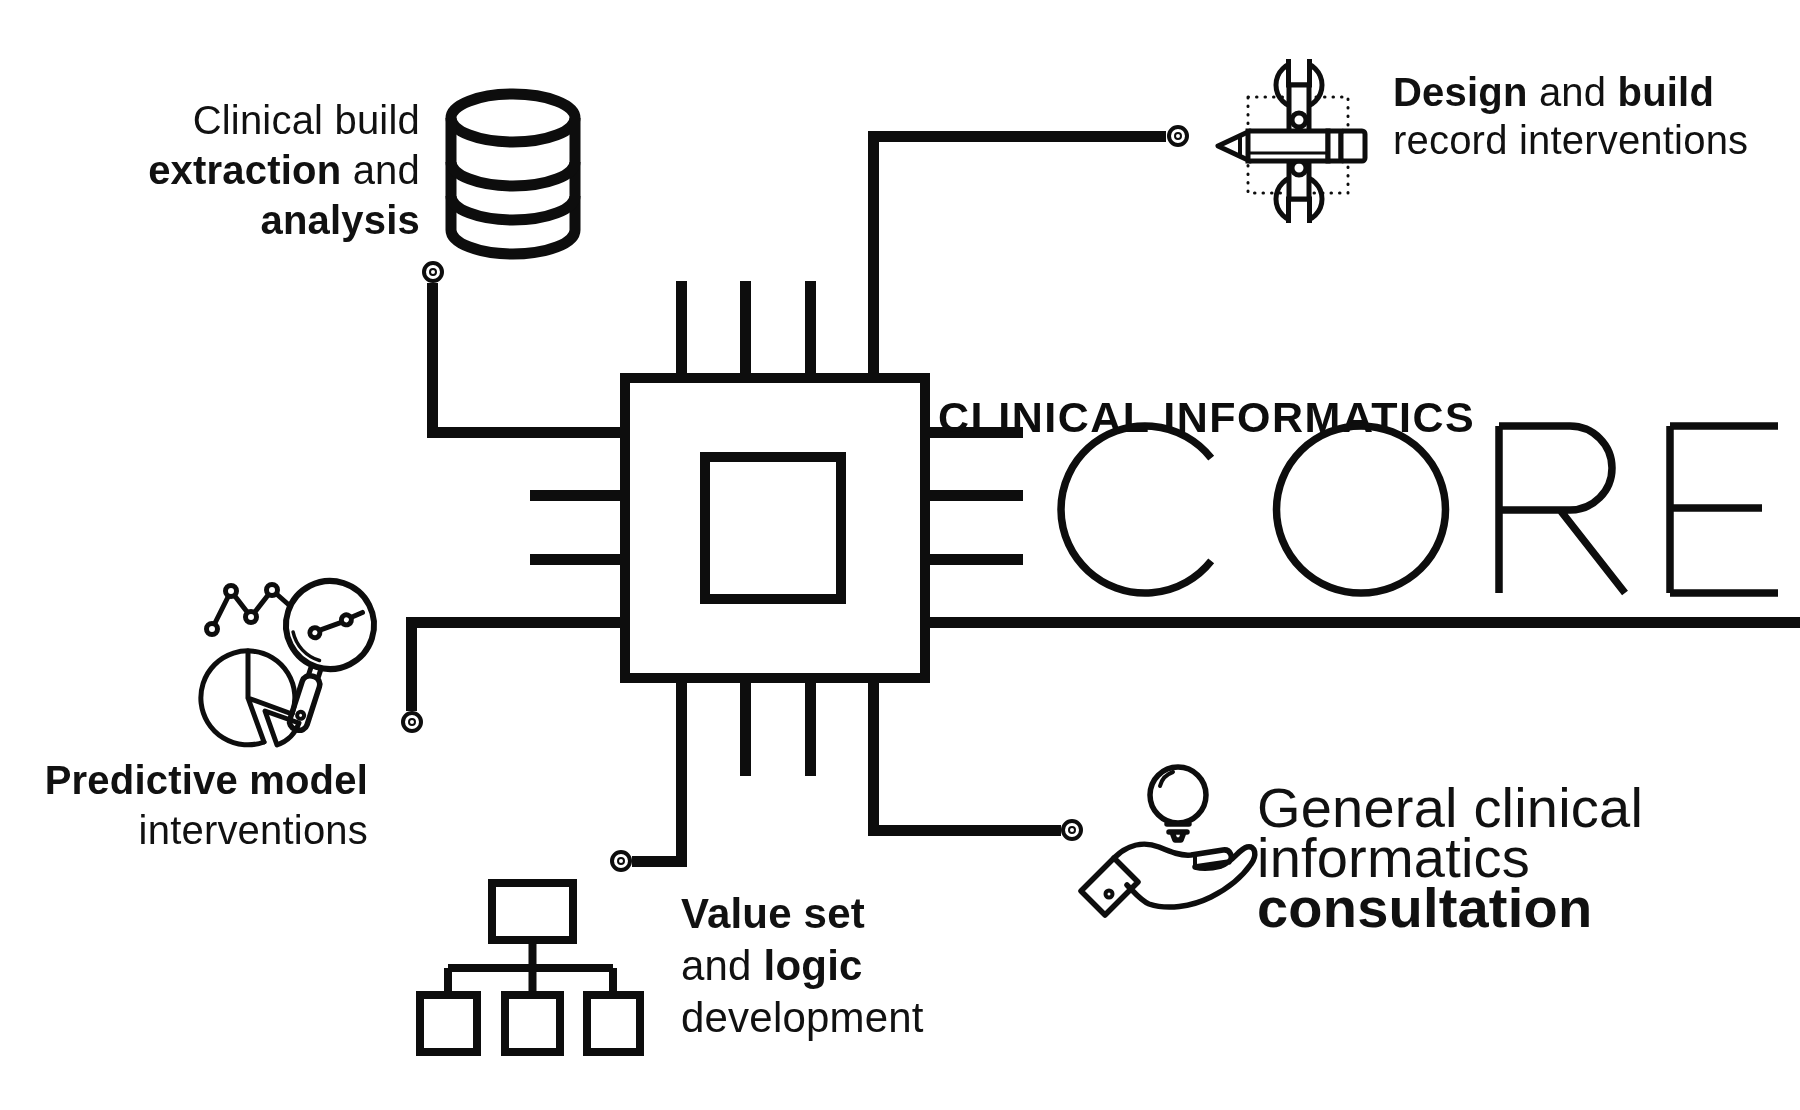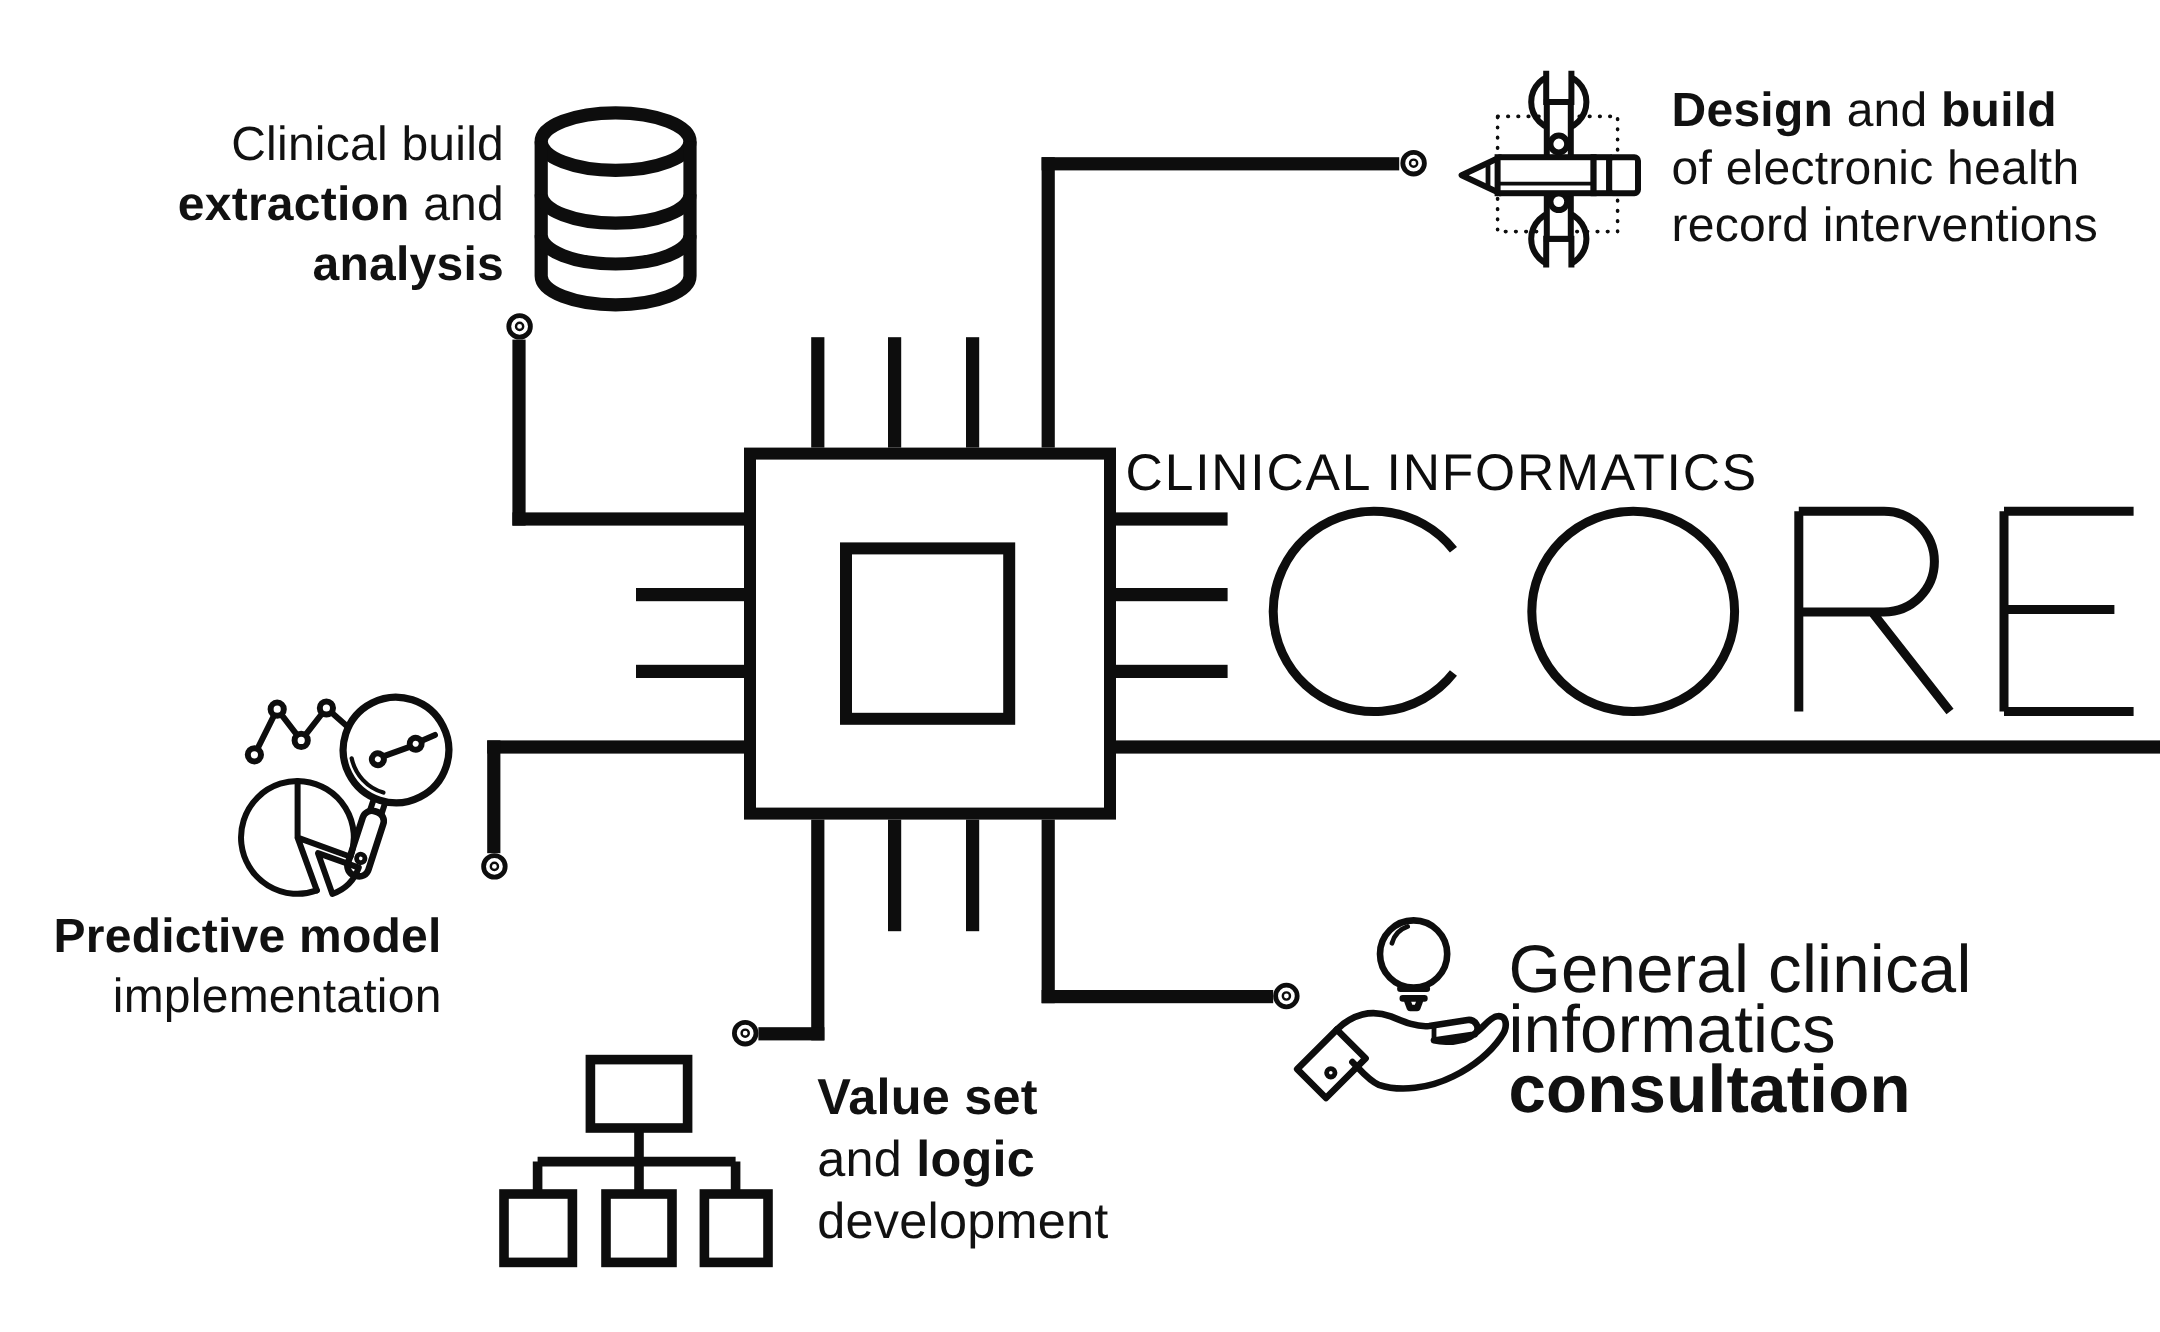--- a/index.html
+++ b/index.html
@@ -7,21 +7,21 @@
          font-family:"Liberation Sans",sans-serif;color:#0d0d0d;}
   .bar{position:absolute;background:#0d0d0d;}
   .txt{position:absolute;font-size:40px;font-weight:300;line-height:50px;color:#111;letter-spacing:0.2px;}
   .txt .b{font-weight:700;}
   .right{text-align:right;}
   .ring{position:absolute;width:22px;height:22px;border:4px solid #0d0d0d;border-radius:50%;
         box-sizing:border-box;display:flex;align-items:center;justify-content:center;}
   .ring::after{content:"";width:8px;height:8px;border:2.5px solid #0d0d0d;border-radius:50%;box-sizing:border-box;}
   .chip-outer{position:absolute;left:620px;top:373px;width:310px;height:310px;border:10px solid #0d0d0d;box-sizing:border-box;background:#fff;}
   .chip-inner{position:absolute;left:700px;top:452px;width:146px;height:152px;border:10px solid #0d0d0d;box-sizing:border-box;}
-  .kicker{position:absolute;left:938px;top:373px;font-size:43px;font-weight:400;letter-spacing:1.5px;line-height:1;color:#0d0d0d;}
+  .kicker{position:absolute;left:938px;top:396px;font-size:43px;font-weight:700;letter-spacing:1.5px;line-height:1;color:#0d0d0d;}
   svg{position:absolute;overflow:visible;}
   .sr{position:absolute;width:1px;height:1px;overflow:hidden;clip:rect(0 0 0 0);white-space:nowrap;}
 </style>
 </head>
 <body>
 
 <div class="stage">
 
   <div class="chip-outer"></div>
   <div class="chip-inner"></div>
@@ -106,21 +106,20 @@
 
     <path d="M40,76 L8,91 L40,106 Z" fill="#fff" stroke-linejoin="round"></path>
     <path d="M30,81 V101" stroke-width="4"></path>
     <rect x="38" y="76" width="80" height="30" fill="#fff"></rect>
     <path d="M40,98 H118" stroke-width="3"></path>
     <rect x="118" y="76" width="13" height="30" fill="#fff"></rect>
     <rect x="131" y="76" width="24" height="30" rx="3" fill="#fff"></rect>
   </svg>
   <div class="txt" style="left:1393px;top:68px;line-height:48px">
     <div><span class="b">Design</span><span> and </span><span class="b">build</span></div>
-    <div><span>of electronic health</span></div>
     <div><span>record interventions</span></div>
   </div>
 
   <svg style="left:185px;top:563px" width="195" height="185" viewBox="0 0 195 185" fill="none" stroke="#0d0d0d" stroke-width="5" stroke-linecap="round" stroke-linejoin="round" aria-label="analytics-magnifier-icon">
 
     <path d="M27,66 L46,28 L66,54 L87,27 L104,42"></path>
     <circle cx="27" cy="66" r="5.5" fill="#fff"></circle>
     <circle cx="46" cy="28" r="5.5" fill="#fff"></circle>
     <circle cx="66" cy="54" r="5.5" fill="#fff"></circle>
     <circle cx="87" cy="27" r="5.5" fill="#fff"></circle>
@@ -135,21 +134,21 @@
       <circle cx="133" cy="74" r="5"></circle>
       <circle cx="159" cy="52" r="5"></circle>
       <path d="M137,70 L155,56 M163,48 L172,40"></path>
       <path d="M140,106 V116 M150,106 V116"></path>
       <rect x="136" y="116" width="18" height="56" rx="8" stroke-width="5.5"></rect>
       <circle cx="145" cy="157" r="3.5" stroke-width="4"></circle>
     </g>
   </svg>
   <div class="txt right" style="right:1432px;top:755px;width:400px">
     <div><span class="b">Predictive model</span></div>
-    <div><span>implementation</span></div>
+    <div><span>interventions</span></div>
   </div>
 
   <svg style="left:415px;top:878px" width="230" height="180" viewBox="0 0 230 180" fill="none" stroke="#0d0d0d" stroke-width="8" aria-label="hierarchy-icon">
     <rect x="77" y="5" width="81" height="57"></rect>
     <path d="M117.5,62 V90 M33,90 H198 M33,90 V117 M117.5,90 V117 M198,90 V117"></path>
     <rect x="5" y="117" width="57" height="57"></rect>
     <rect x="90" y="117" width="55" height="57"></rect>
     <rect x="172" y="117" width="53" height="57"></rect>
   </svg>
   <div class="txt" style="left:681px;top:888px;line-height:52px;font-size:42px">

